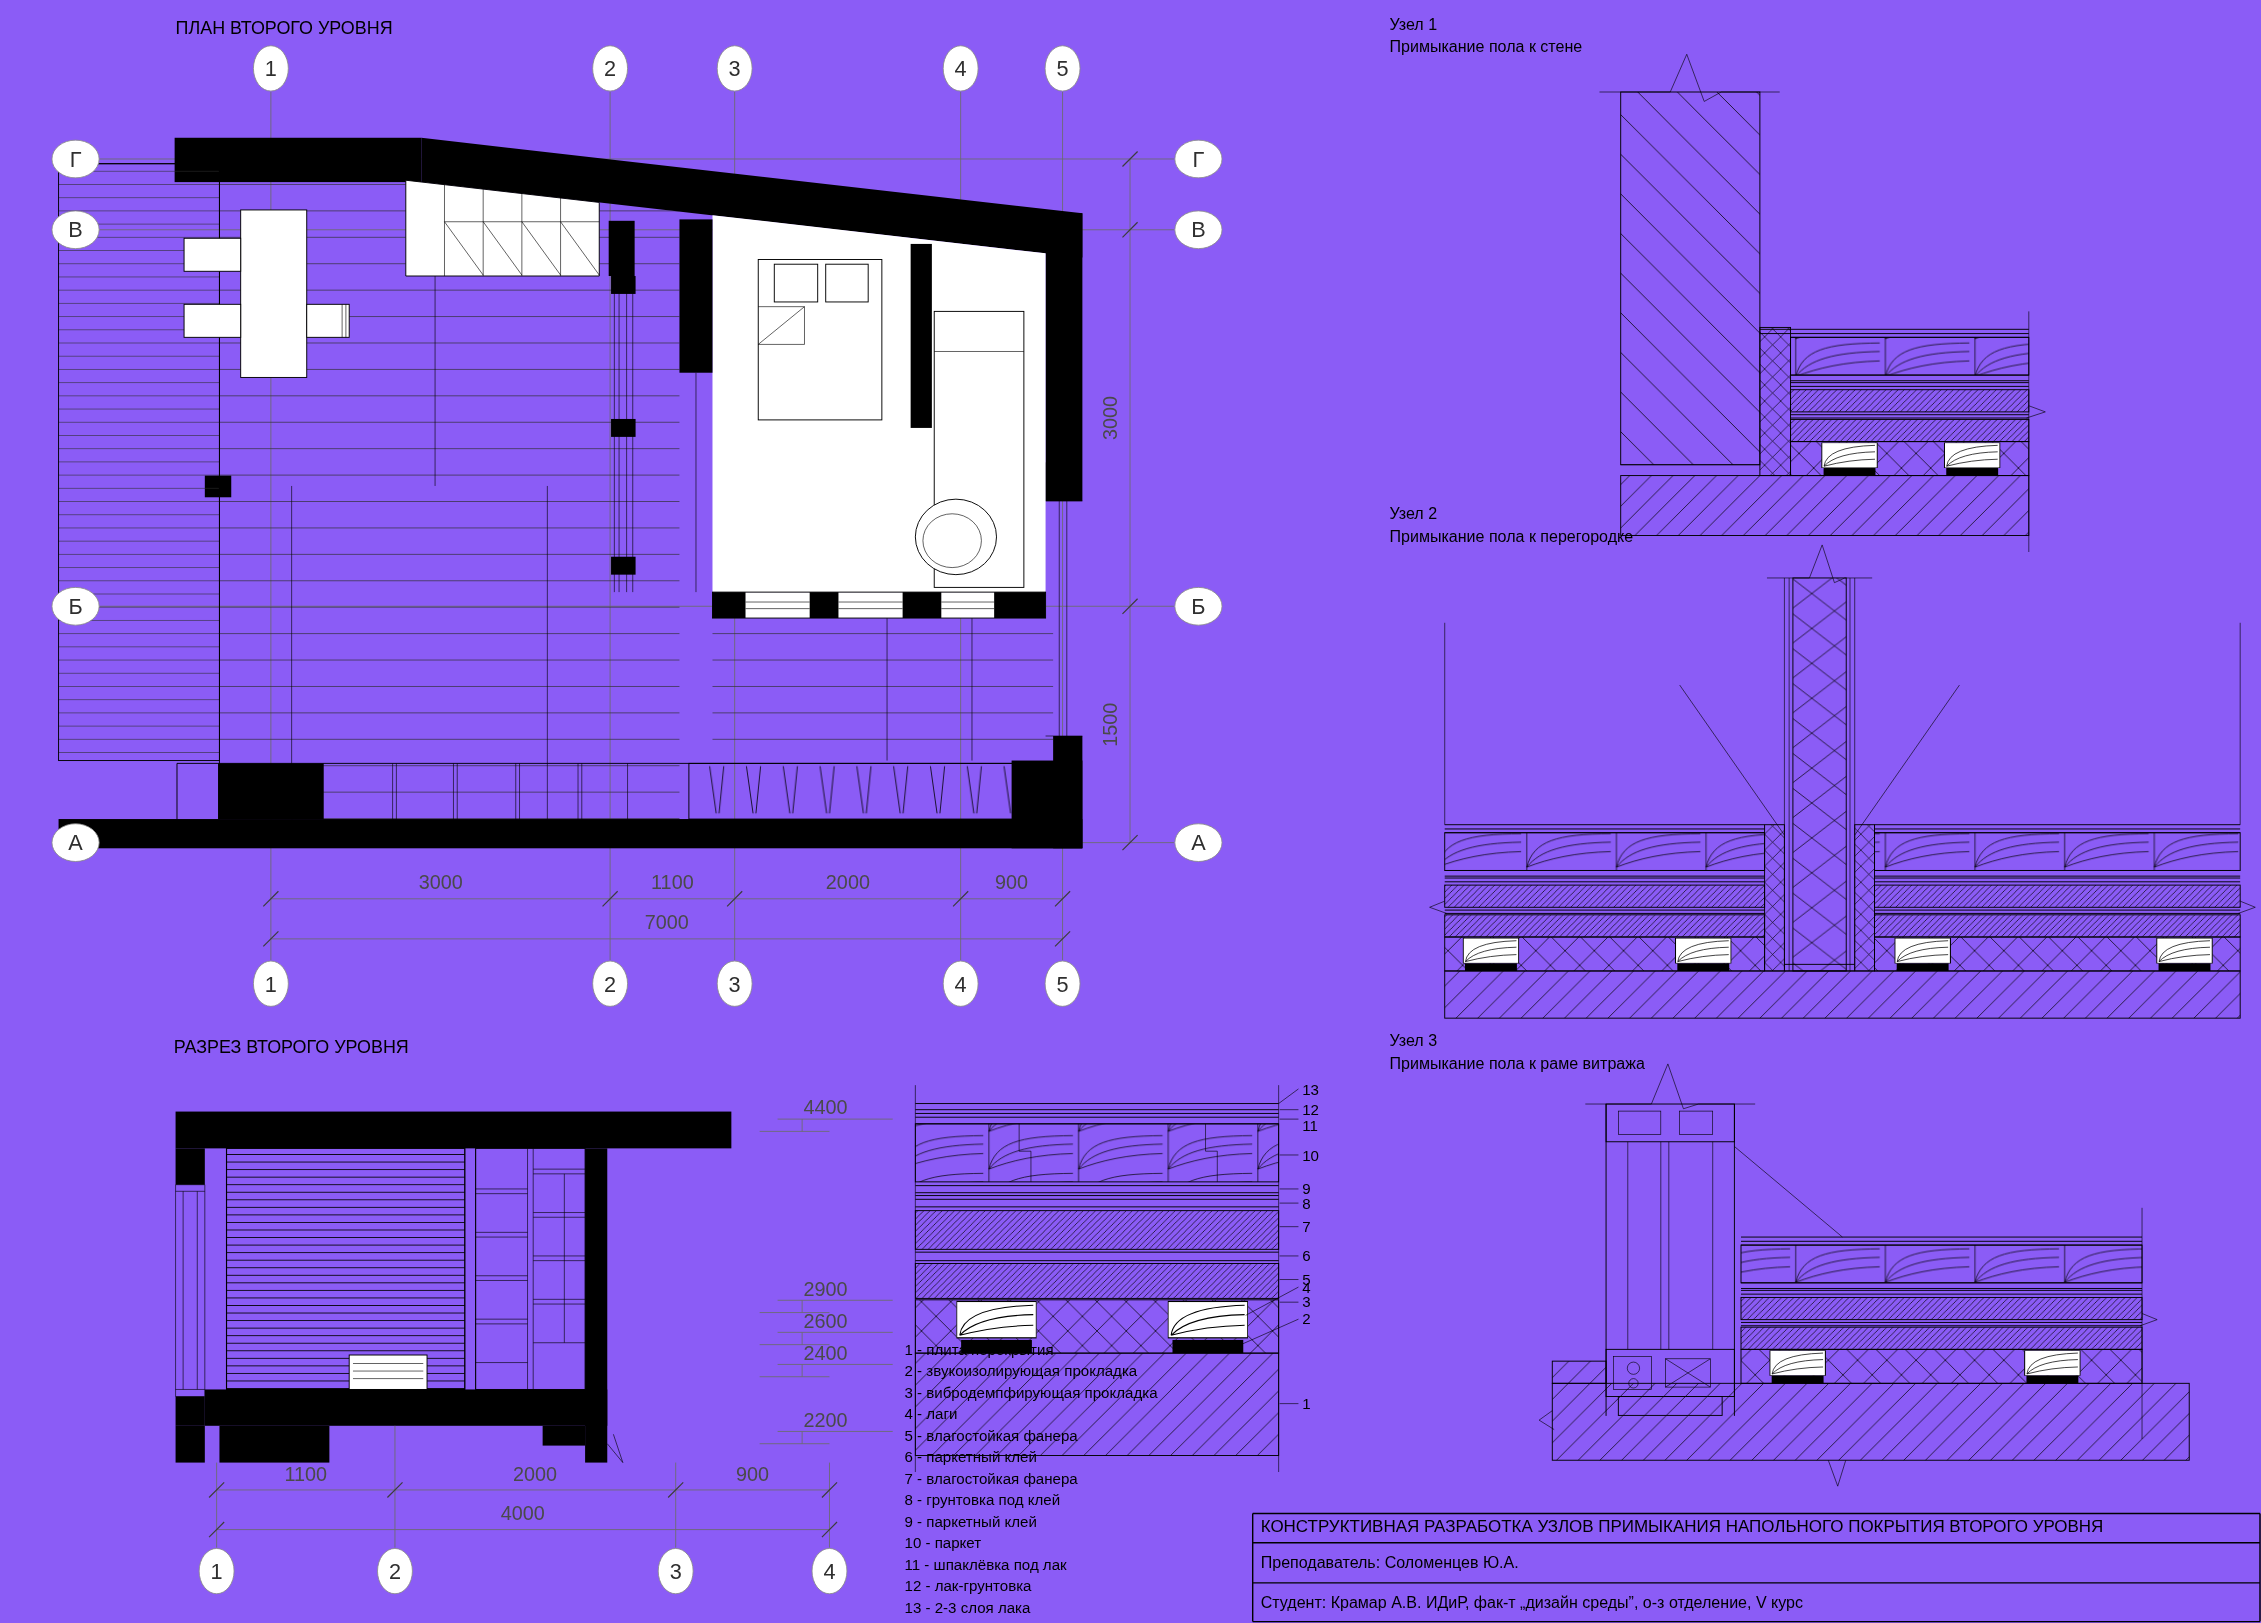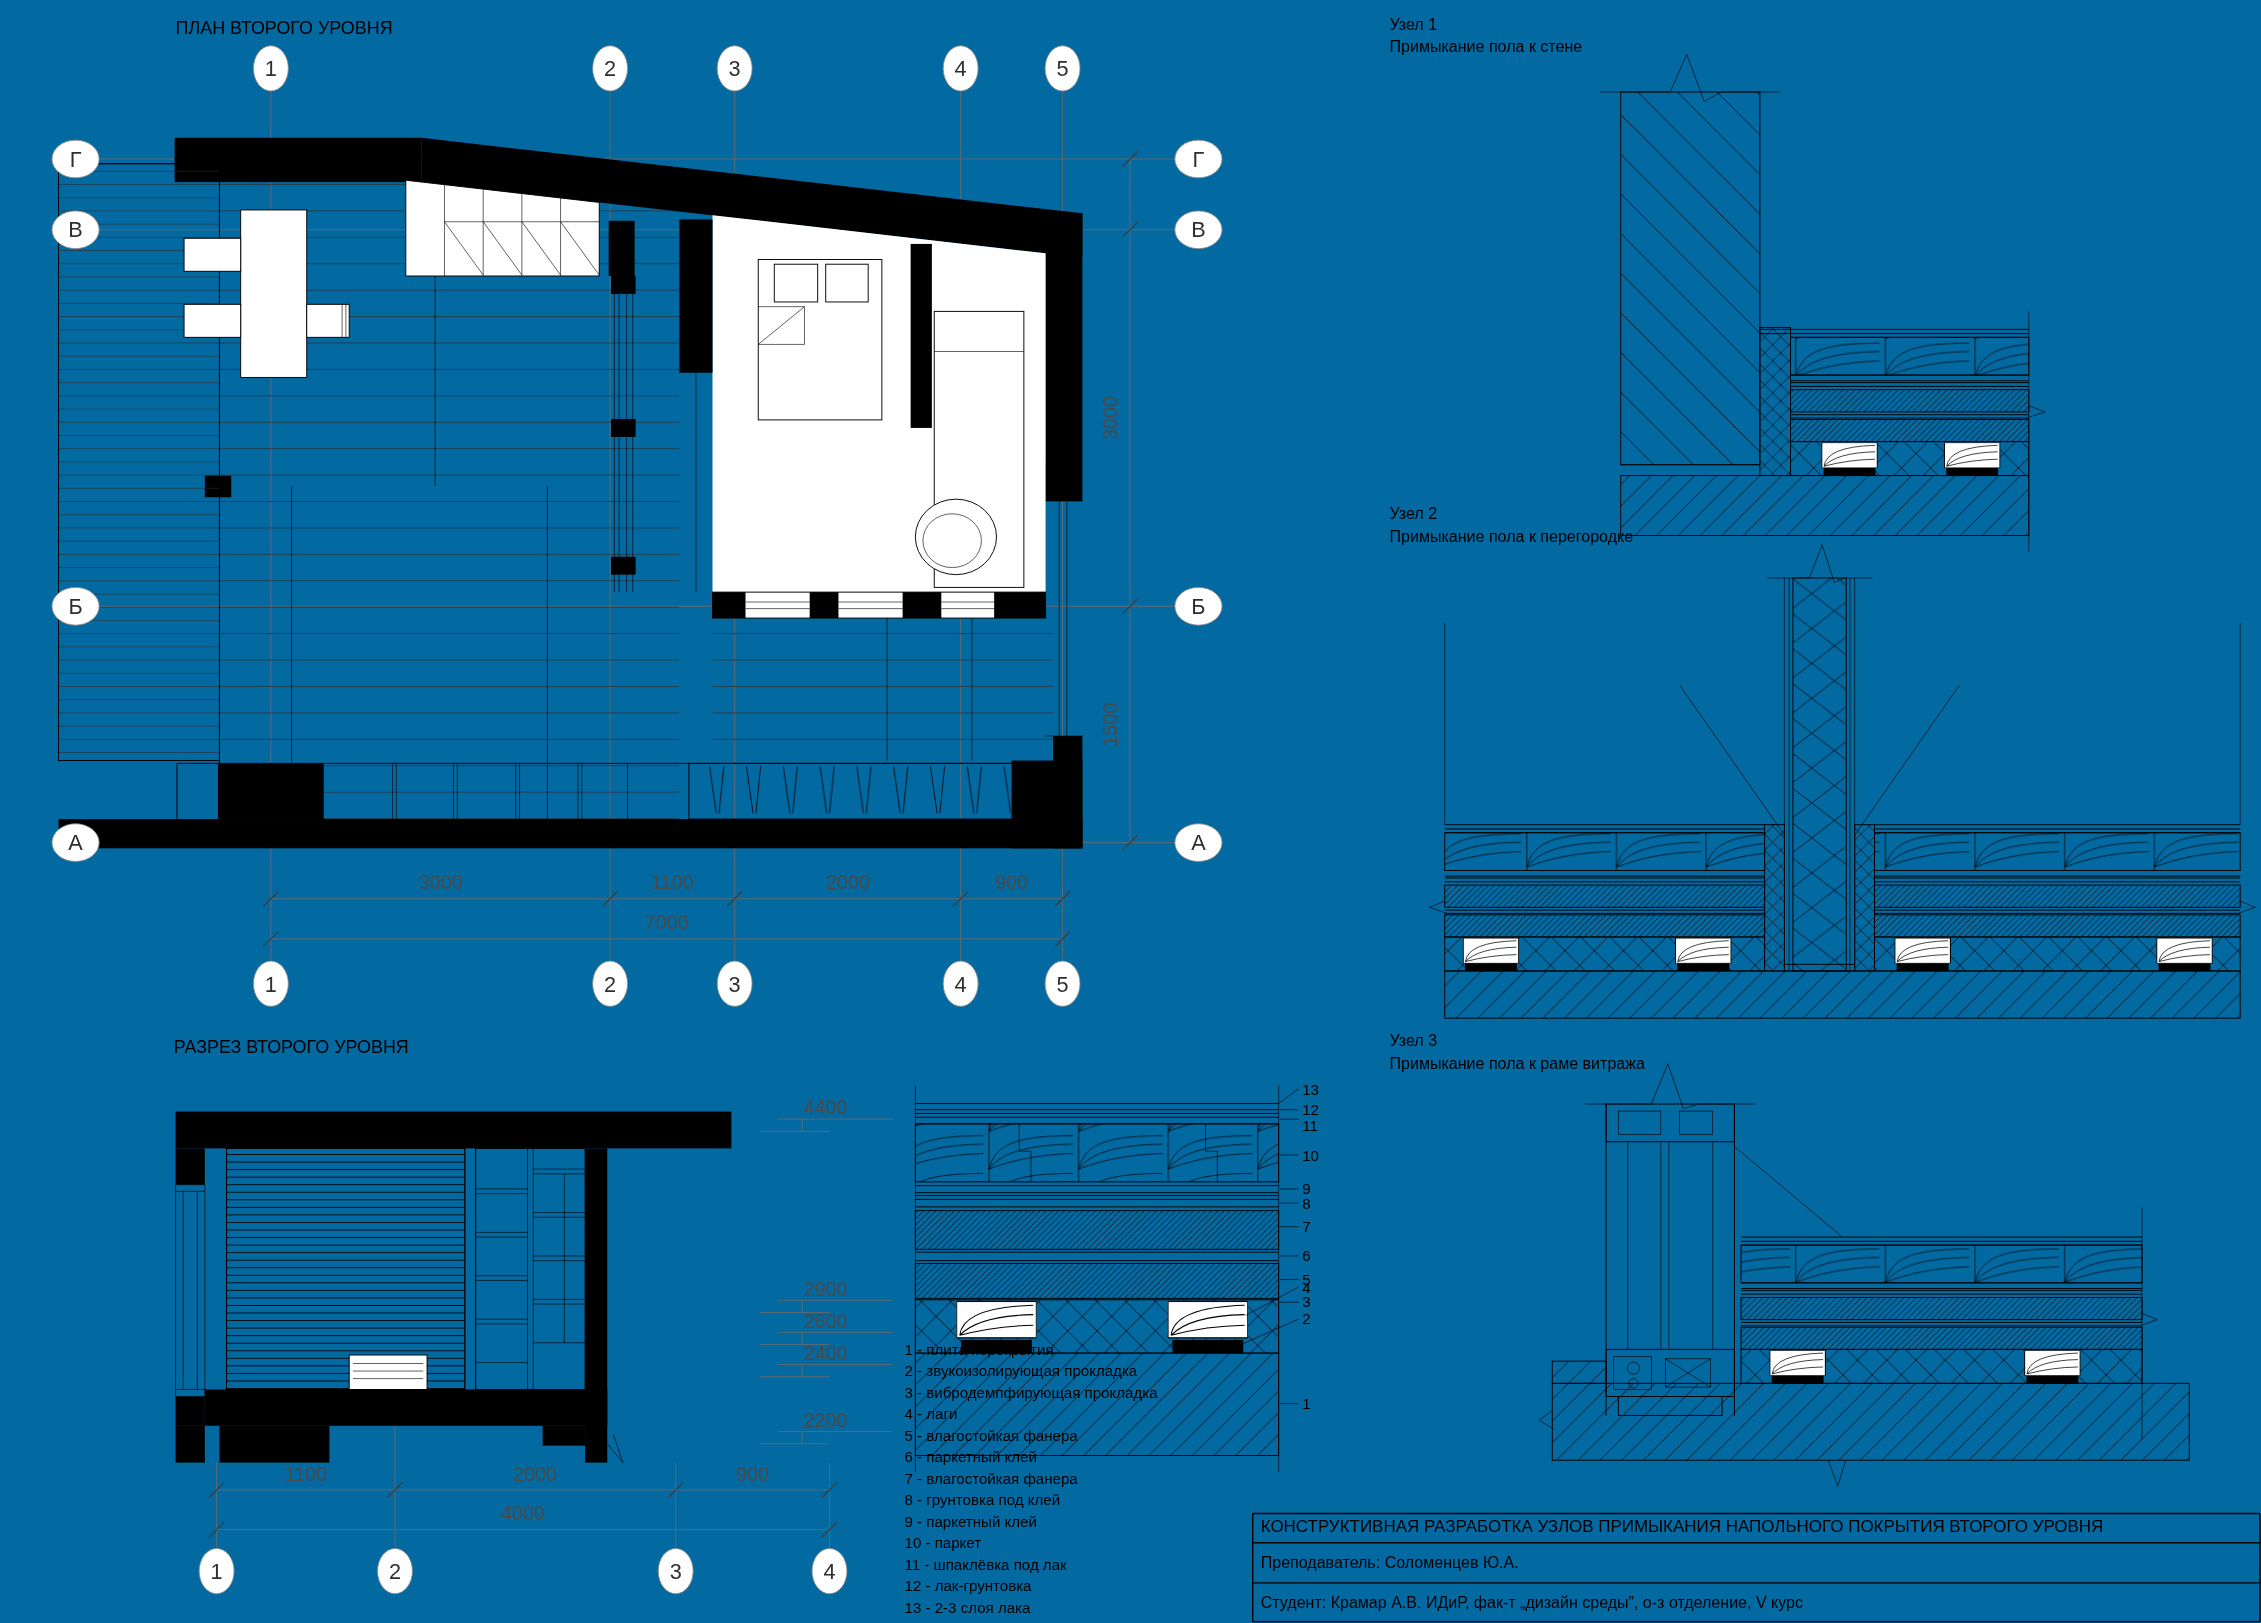--- a/index.html
+++ b/index.html
@@ -1,16 +1,16 @@
 <!DOCTYPE html>
 <html style="font-size:7.6px"><head>
 <meta charset="utf-8">
 <style>
   html,body{margin:0;padding:0;background:#ffffff;}
-  #sheet{position:relative;width:2261px;height:1623px;background:#0369a1;overflow:hidden;
+  #sheet{position:relative;width:2261px;height:1623px;background:#8b5cf6;overflow:hidden;
          font-family:"Liberation Sans", sans-serif;}
   svg{position:absolute;left:0;top:0;}
   .k{stroke:#000;stroke-width:2;fill:none;}
   .k1{stroke:#000;stroke-width:1.3;fill:none;}
   .k3{stroke:#000;stroke-width:3;fill:none;}
   .blk{fill:#000;stroke:none;}
   .wht{fill:#fff;stroke:#000;stroke-width:2;}
   .whtn{fill:#fff;stroke:none;}
   .ann{stroke:#6b6b6b;stroke-width:1.8;fill:none;}
   .tick{stroke:#3d3d3d;stroke-width:2.6;fill:none;}

